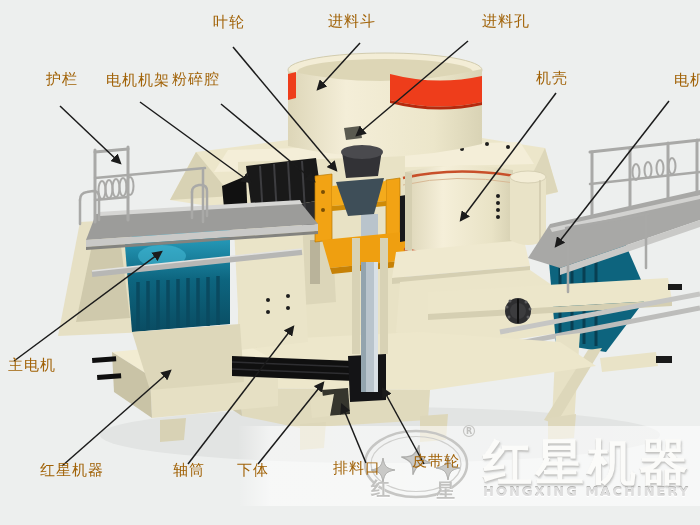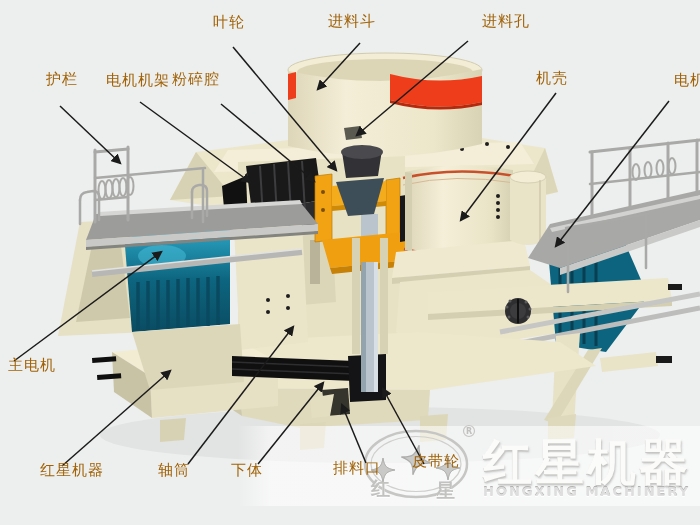--- a/index.html
+++ b/index.html
@@ -330,18 +330,18 @@
   <div class="lbl" style="left:46px;top:72px">护栏</div>
   <div class="lbl" style="left:106px;top:73px">电机机架</div>
   <div class="lbl" style="left:172px;top:72px">粉碎腔</div>
   <div class="lbl" style="left:213px;top:15px">叶轮</div>
   <div class="lbl" style="left:328px;top:14px">进料斗</div>
   <div class="lbl" style="left:482px;top:14px">进料孔</div>
   <div class="lbl" style="left:536px;top:71px">机壳</div>
   <div class="lbl" style="left:674px;top:73px">电机</div>
   <div class="lbl" style="left:8px;top:358px">主电机</div>
   <div class="lbl" style="left:40px;top:463px">红星机器</div>
-  <div class="lbl" style="left:158px;top:463px">轴筒</div>
-  <div class="lbl" style="left:231px;top:463px">下体</div>
+  <div class="lbl" style="left:173px;top:463px">轴筒</div>
+  <div class="lbl" style="left:237px;top:463px">下体</div>
   <div class="lbl" style="left:333px;top:461px">排料口</div>
   <div class="lbl" style="left:412px;top:454px">皮带轮</div>
 
 </div>
 
 </body></html>

